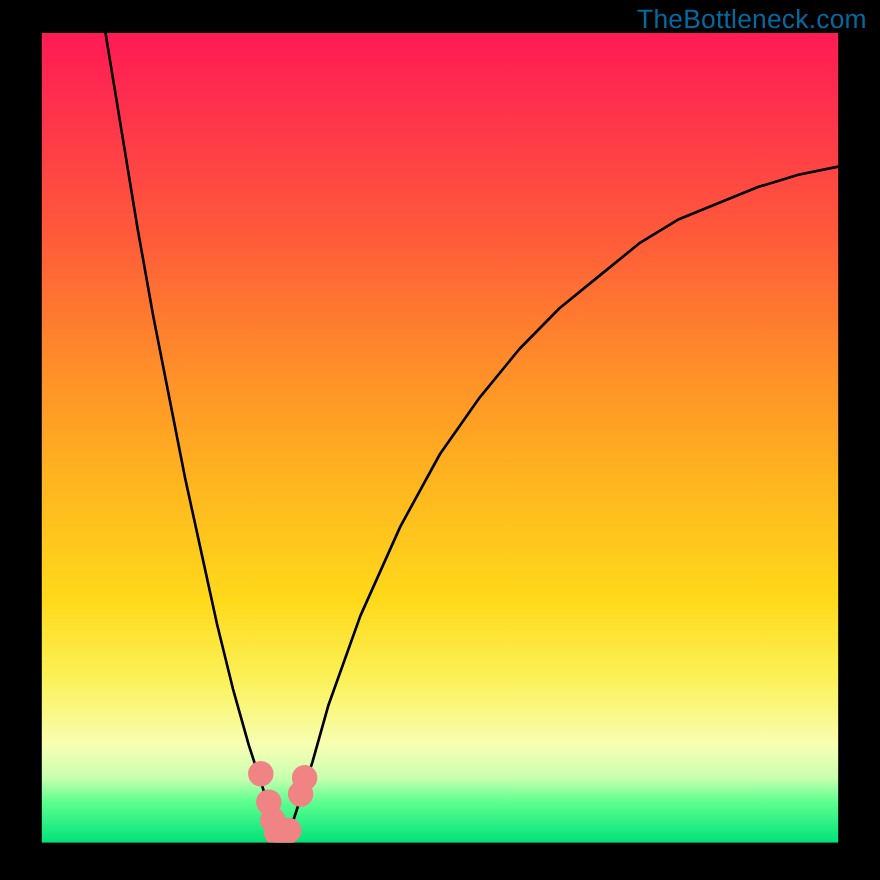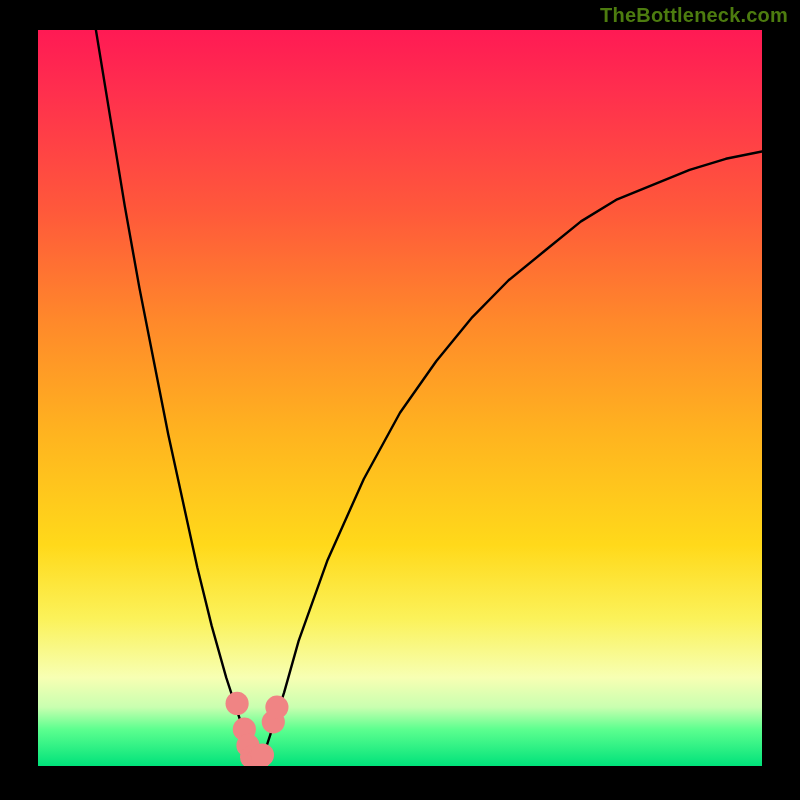--- a/index.html
+++ b/index.html
@@ -27,23 +27,23 @@
       #f7ffb3 88%,
       #c9ffb0 92%,
       #5dff8f 95%,
       #00e27a 100%);
   }
   .watermark {
     position: absolute;
     top: 4px;
     right: 12px;
     font-family: Arial, Helvetica, sans-serif;
-    font-size: 20px;
-    color: #4d7c0f;
-    font-weight: 700;
+    font-size: 24px;
+    color: #0369a1;
+    font-weight: 400;
     letter-spacing: 0.2px;
   }
   svg.overlay {
     position: absolute;
     left: 0; top: 0;
     width: 724px; height: 736px;
     pointer-events: none;
   }
 </style>
 </head>

